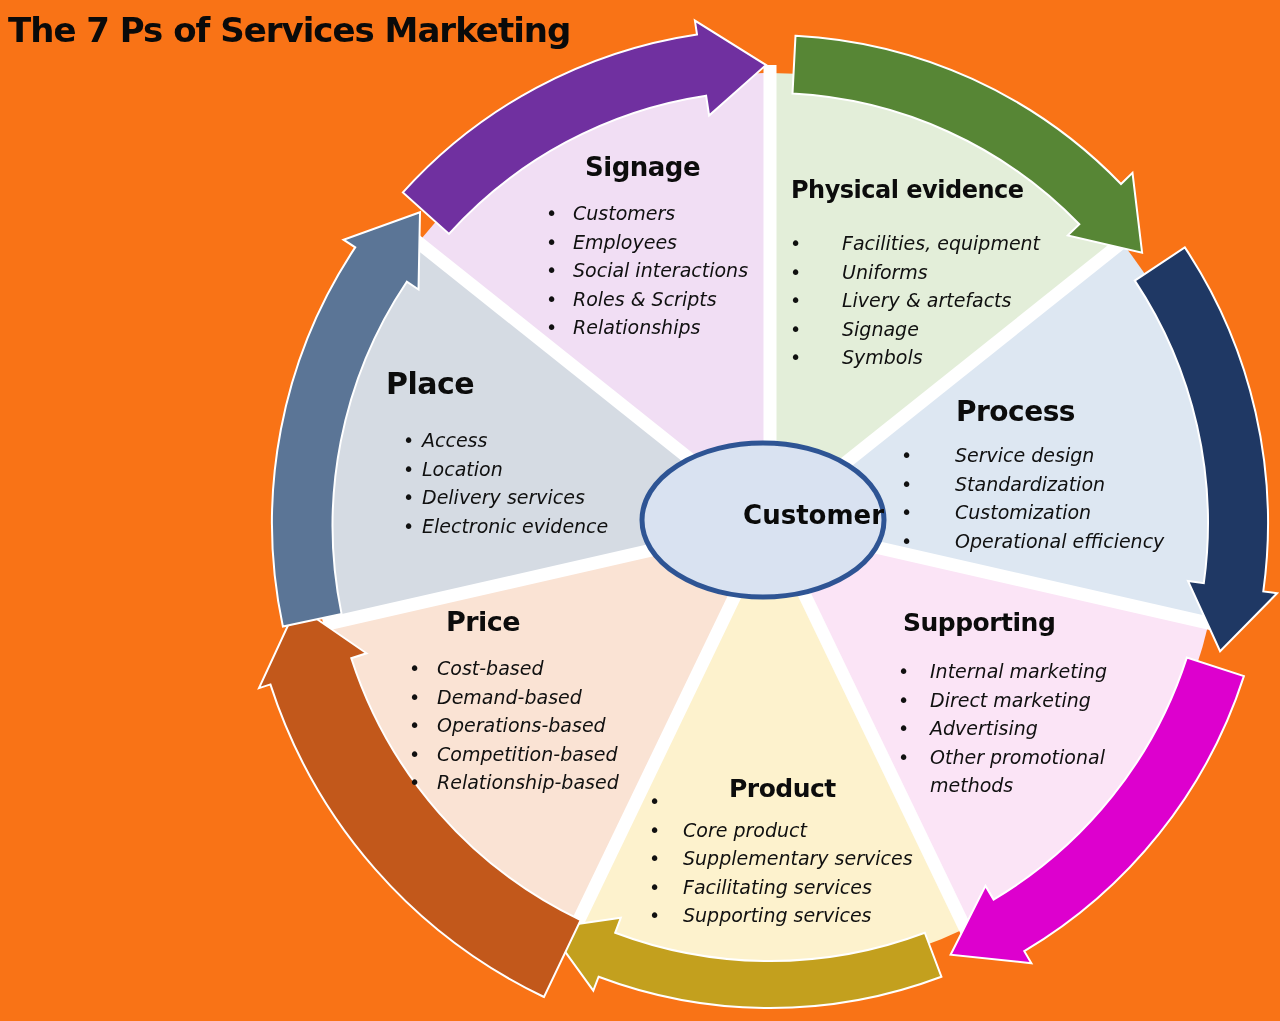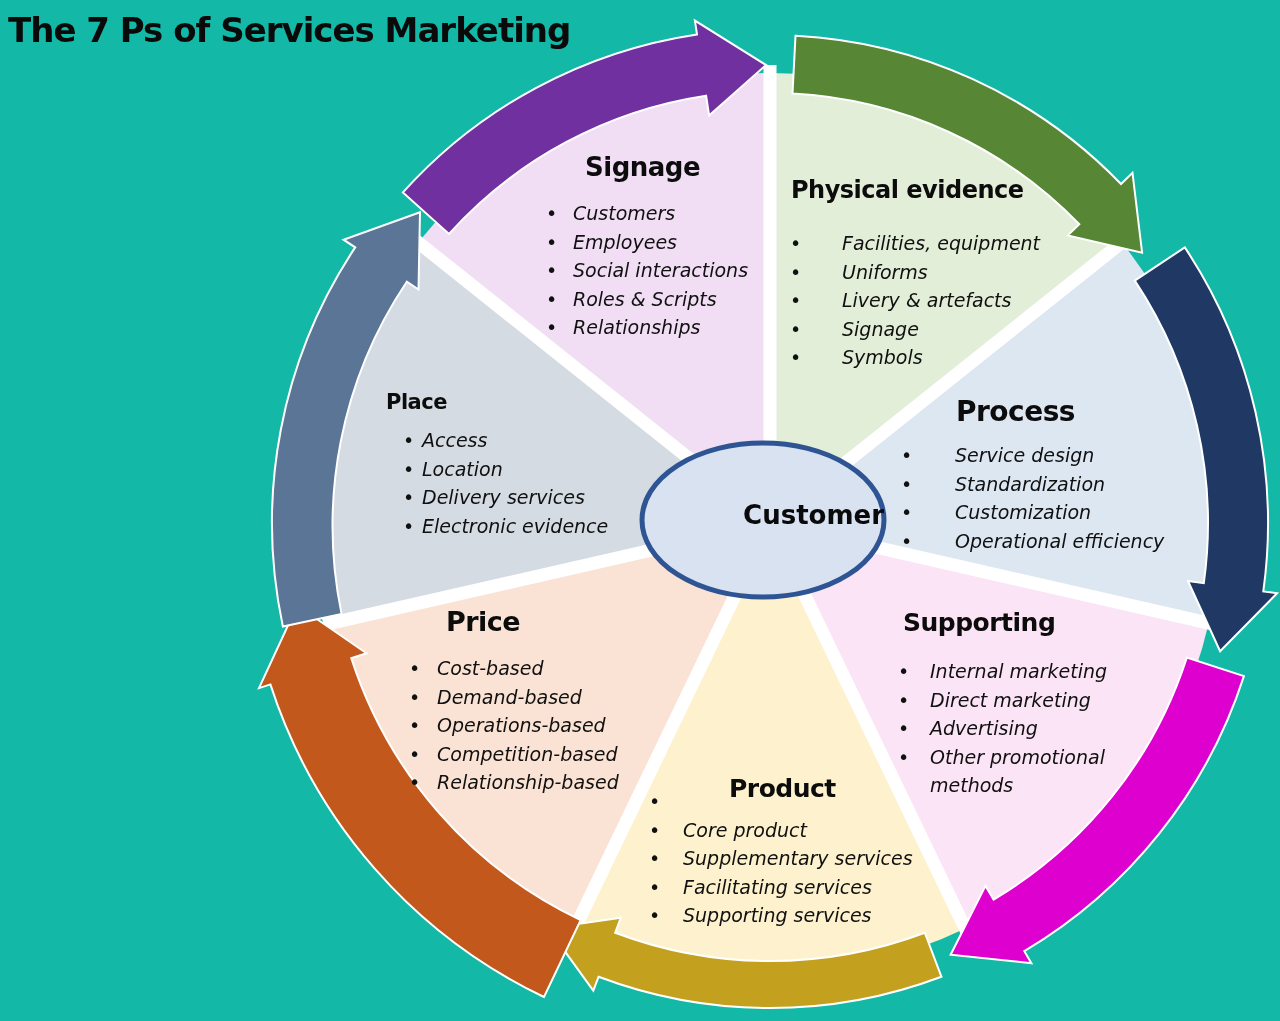--- a/index.html
+++ b/index.html
@@ -1,28 +1,28 @@
 <!DOCTYPE html>
 <html><head>
 <meta charset="utf-8">
 <style>
   html,body{margin:0;padding:0;background:#ffffff;}
-  .stage{position:relative;width:1280px;height:1021px;background:#14b8a6;overflow:hidden;
+  .stage{position:relative;width:1280px;height:1021px;background:#f97316;overflow:hidden;
          font-family:"DejaVu Sans",sans-serif;color:#0d0d0d;}
   .stage svg{position:absolute;left:0;top:0;}
   .abs{position:absolute;}
   .title{font-size:34px;font-weight:700;letter-spacing:-1px;color:#0a0a0a;white-space:nowrap;}
   .seg-h{font-weight:700;color:#0c0c0c;white-space:nowrap;letter-spacing:-0.5px;}
   .h-people{left:585px;top:152px;font-size:26px;}
   .h-physical{left:791px;top:176px;font-size:24px;text-align:center;}
   .h-process{left:956px;top:395px;font-size:28px;}
   .h-promotion{left:903px;top:608px;font-size:25px;}
   .h-product{left:729px;top:774px;font-size:25px;}
   .h-price{left:446px;top:606px;font-size:27px;}
-  .h-place{left:386px;top:390px;font-size:21px;}
+  .h-place{left:386px;top:366px;font-size:30px;}
   .list{font-size:19px;line-height:28.5px;color:#101010;}
   .li{display:flex;align-items:flex-start;}
   .b{flex:0 0 auto;width:12px;text-align:left;}
   .t{display:block;font-style:italic;}
   .l-people{left:546px;top:199px;}    .l-people .b{margin-right:15px;}
   .l-physical{left:790px;top:229px;}  .l-physical .b{margin-right:40px;}
   .l-process{left:901px;top:441px;}   .l-process .b{margin-right:42px;}
   .l-promotion{left:898px;top:657px;width:250px;} .l-promotion .b{margin-right:20px;} .l-promotion .t{width:185px;}
   .l-product{left:649px;top:787px;}   .l-product .b{margin-right:22px;}
   .l-price{left:409px;top:654px;}     .l-price .b{margin-right:16px;}

